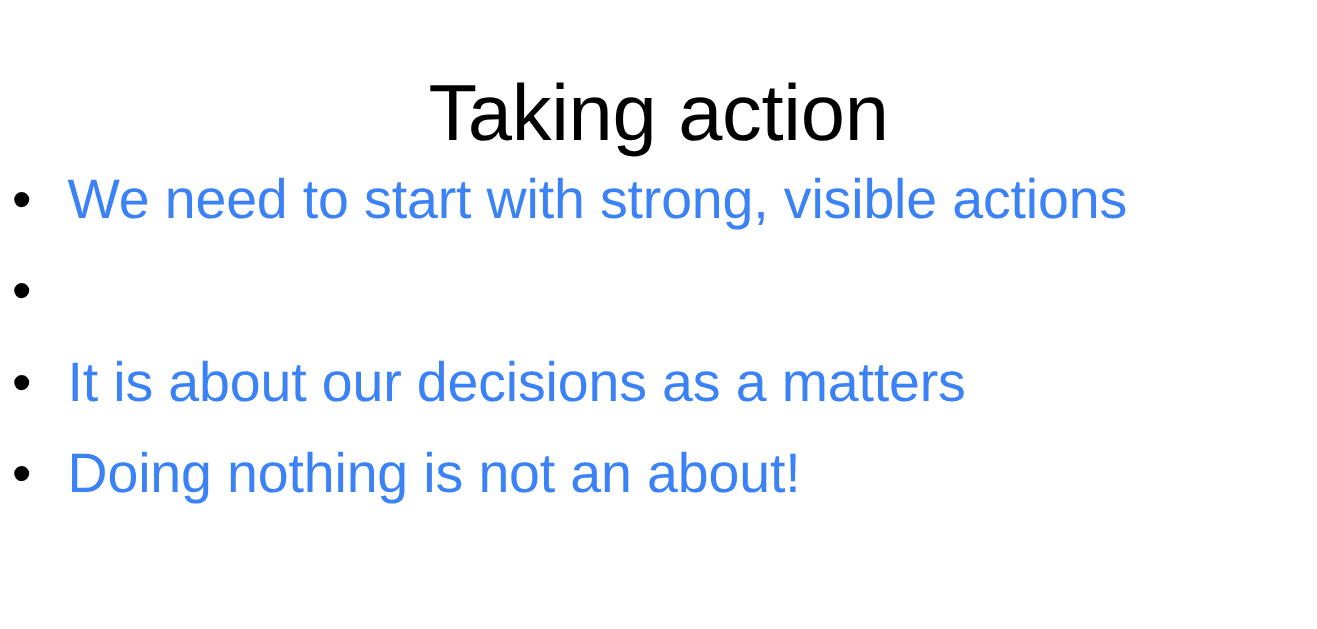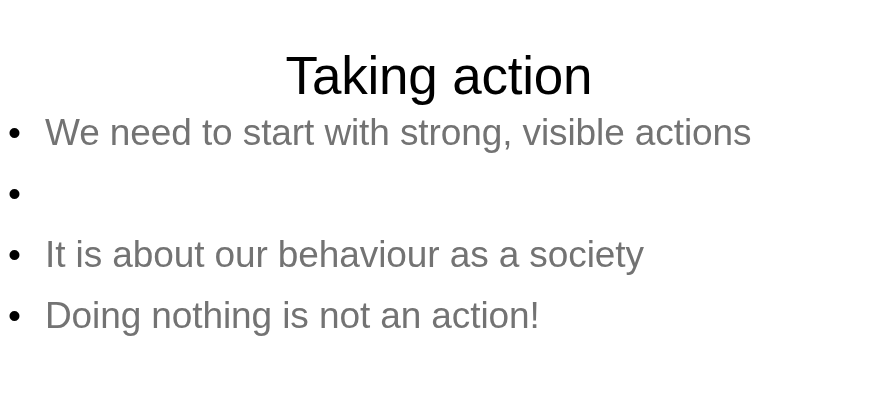--- a/index.html
+++ b/index.html
@@ -64,21 +64,21 @@
     color: #000000;
     user-select: none;
   }
 
   .bullet-text {
     flex: 1 1 auto;
     font-size: 37px;
     line-height: 50px;
     font-weight: 400;
     letter-spacing: -0.1px;
-    color: #737373;
+    color: #3b82f6;
     white-space: nowrap;
   }
 </style>
 </head>
 <body>
 
 <div class="slide">
 
   <h1 class="slide-title">Taking action</h1>
 
@@ -88,23 +88,23 @@
       <span class="bullet-marker">•</span>
       <span class="bullet-text">We need to start with strong, visible actions</span>
     </li>
 
     <li class="bullet-item">
       <span class="bullet-marker">•</span>
     </li>
 
     <li class="bullet-item">
       <span class="bullet-marker">•</span>
-      <span class="bullet-text">It is about our behaviour as a society</span>
+      <span class="bullet-text">It is about our decisions as a matters</span>
     </li>
 
     <li class="bullet-item">
       <span class="bullet-marker">•</span>
-      <span class="bullet-text">Doing nothing is not an action!</span>
+      <span class="bullet-text">Doing nothing is not an about!</span>
     </li>
 
   </ul>
 
 </div>
 
 </body></html>

